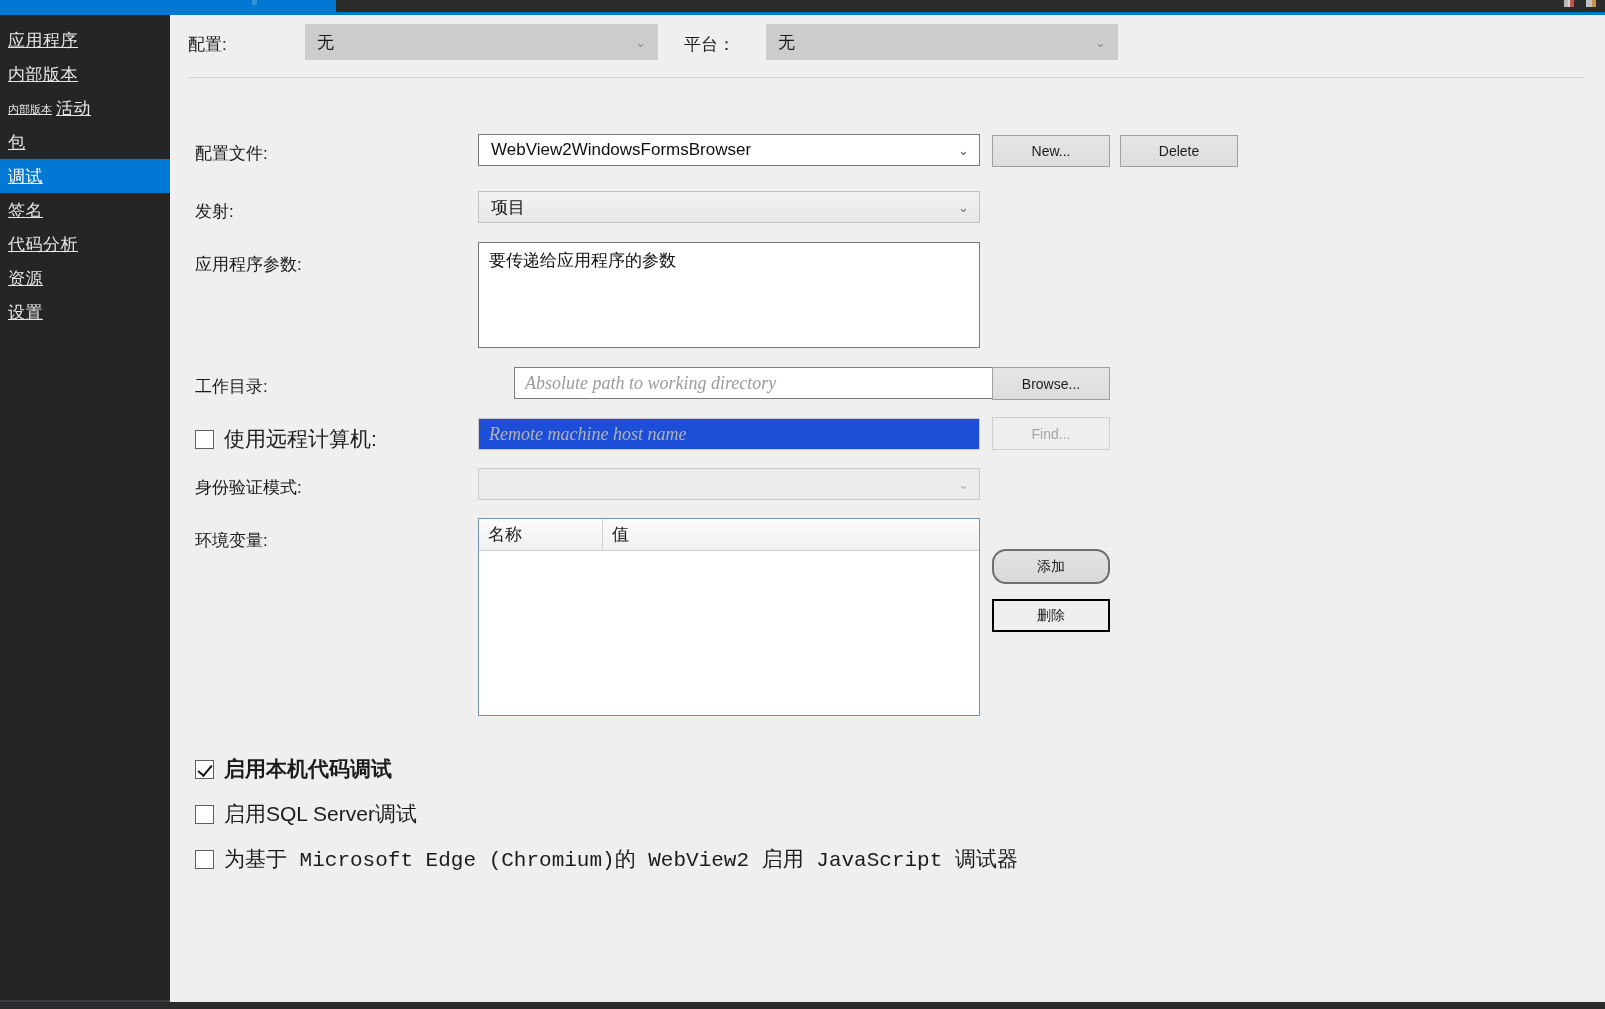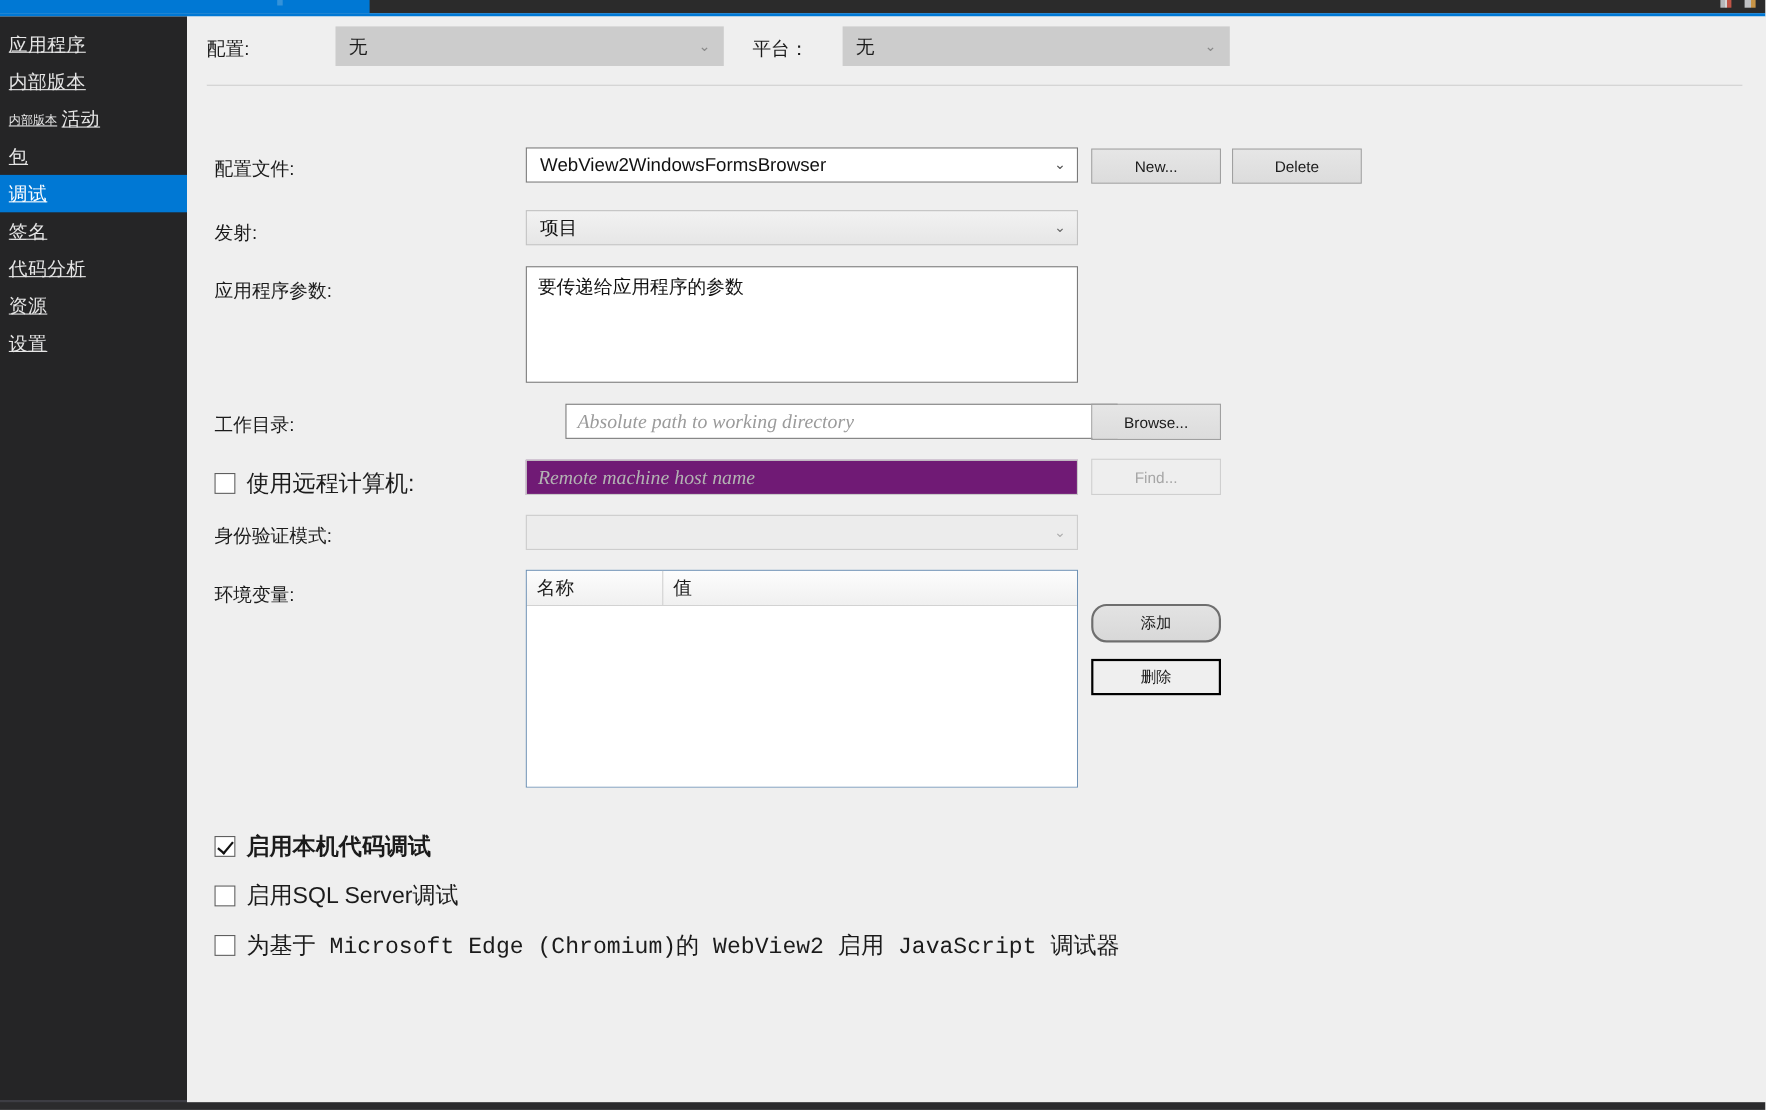--- a/index.html
+++ b/index.html
@@ -217,21 +217,21 @@
     align-items: center;
     padding-left: 10px;
   }
   .input-box .ph {
     color: #9b9b9b;
     font-style: italic;
     font-family: "Liberation Serif", "DejaVu Serif", serif;
     font-size: 18px;
   }
   .input-box.disabled {
-    background: #701a75;
+    background: #1d4ed8;
     border: 1px solid #c9c9c9;
   }
   .input-box.disabled .ph { color: #b3b3b3; }
 
   
   .btn {
     position: absolute;
     background: linear-gradient(180deg,#e6e6e6 0%, #dcdcdc 100%);
     border: 1px solid #a0a0a0;
     font-size: 14px;

